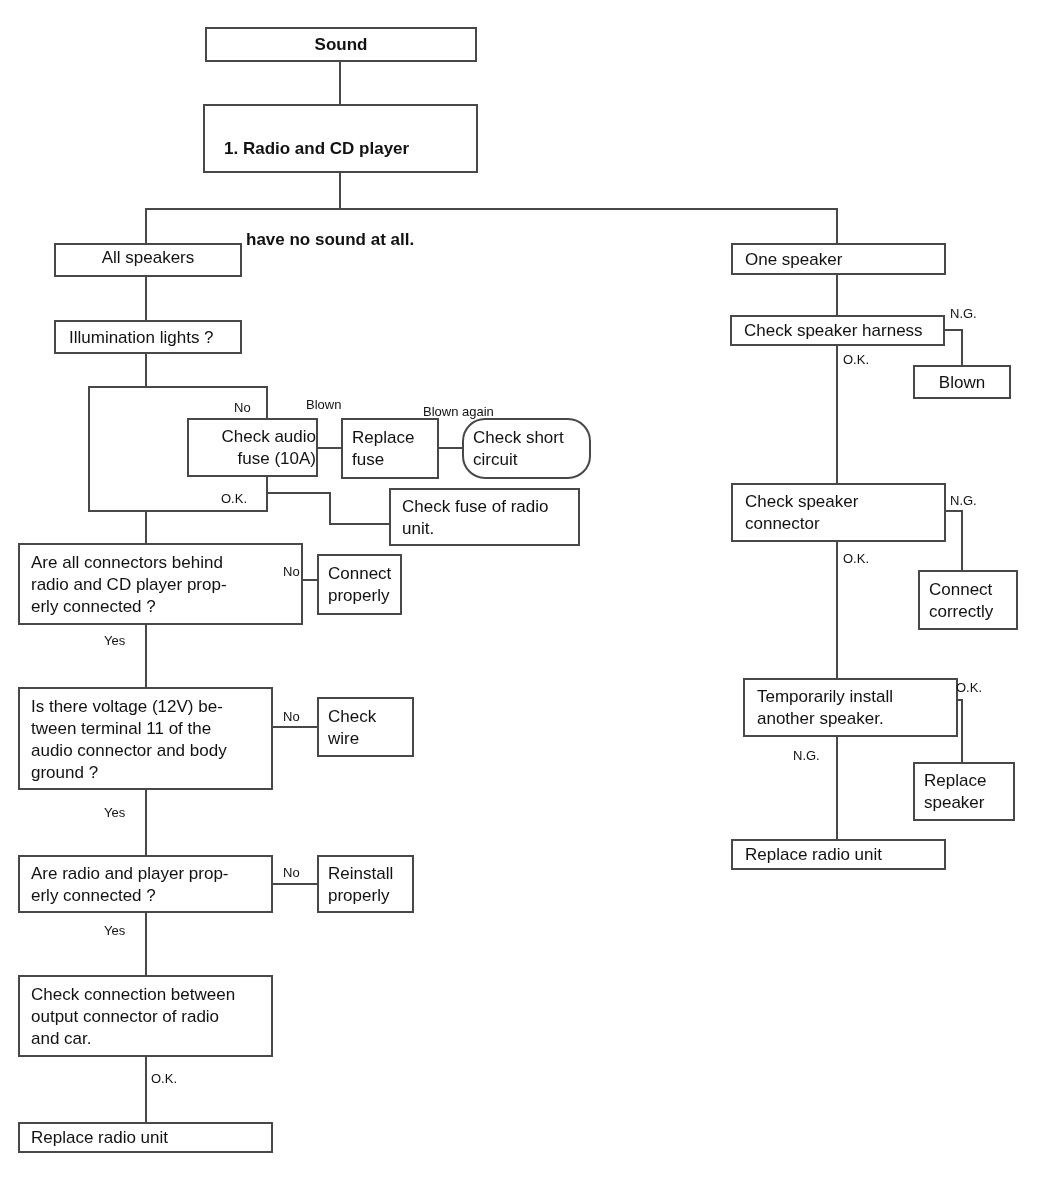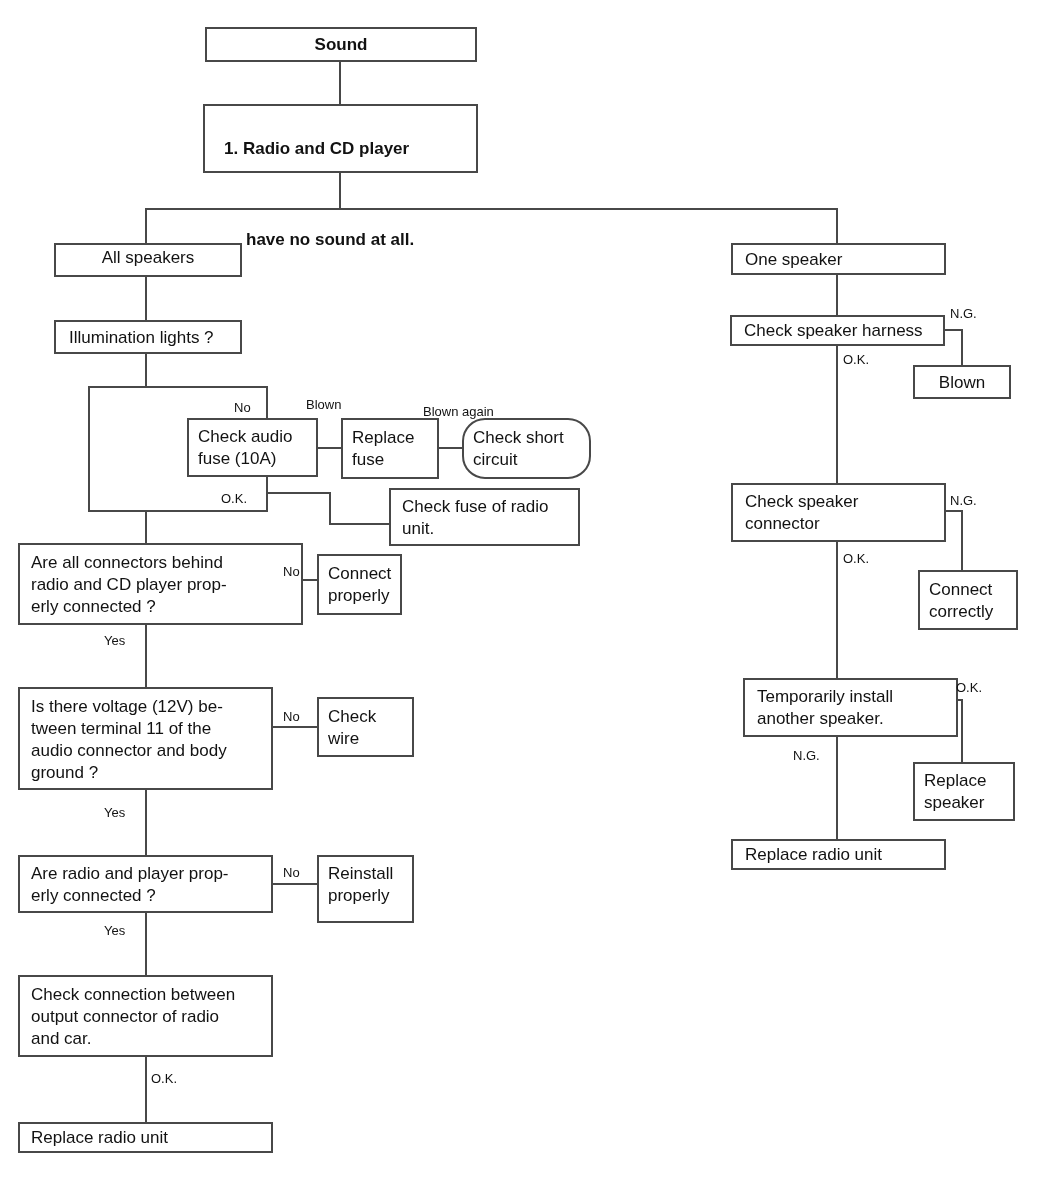--- a/index.html
+++ b/index.html
@@ -79,21 +79,21 @@
     <div>1. Radio and CD player</div>
     <div style="padding-left:22px;margin-top:47px;">have no sound at all.</div>
   </div>
 
   <div class="box center" style="left:54px; top:243px; width:188px; height:34px; padding-top:2px;">All speakers</div>
 
   <div class="box" style="left:54px; top:320px; width:188px; height:34px; padding:5px 0 16px 13px;">Illumination lights ?</div>
 
   <div class="box" style="left:88px; top:386px; width:180px; height:126px;"></div>
 
-  <div class="box" style="left:187px; top:418px; width:131px; height:59px; padding:6px 0 0 9px;">Check audio
+  <div class="box" style="left:187px; top:418px; width:131px; height:59px; padding:6px 0 0 9px;text-align:right;">Check audio
 fuse (10A)</div>
 
   <div class="box" style="left:341px; top:418px; width:98px; height:61px; padding:7px 0 0 9px;">Replace
 fuse</div>
 
   <div class="box" style="left:462px; top:418px; width:129px; height:61px; padding:7px 0 0 9px;border-radius:23px;">Check short
 circuit</div>
 
   <div class="box" style="left:389px; top:488px; width:191px; height:58px; padding:6px 0 0 11px;">Check fuse of radio
 unit.</div>
@@ -109,21 +109,21 @@
 tween terminal 11 of the
 audio connector and body
 ground ?</div>
 
   <div class="box" style="left:317px; top:697px; width:97px; height:60px; padding:7px 0 0 9px;">Check
 wire</div>
 
   <div class="box" style="left:18px; top:855px; width:255px; height:58px; padding:6px 0 0 11px;">Are radio and player prop-
 erly connected ?</div>
 
-  <div class="box" style="left:317px; top:855px; width:97px; height:68px; padding:6px 0 0 9px;">Reinstall
+  <div class="box" style="left:317px; top:855px; width:97px; height:58px; padding:6px 0 0 9px;">Reinstall
 properly</div>
 
   <div class="box" style="left:18px; top:975px; width:255px; height:82px; padding:7px 0 12px 11px;">Check connection between
 output connector of radio
 and car.</div>
 
   <div class="box" style="left:18px; top:1122px; width:255px; height:31px; padding:3px 0 0 11px;">Replace radio unit</div>
 
   <div class="box" style="left:731px; top:243px; width:215px; height:32px; padding:4px 0 0 12px;">One speaker</div>
 

